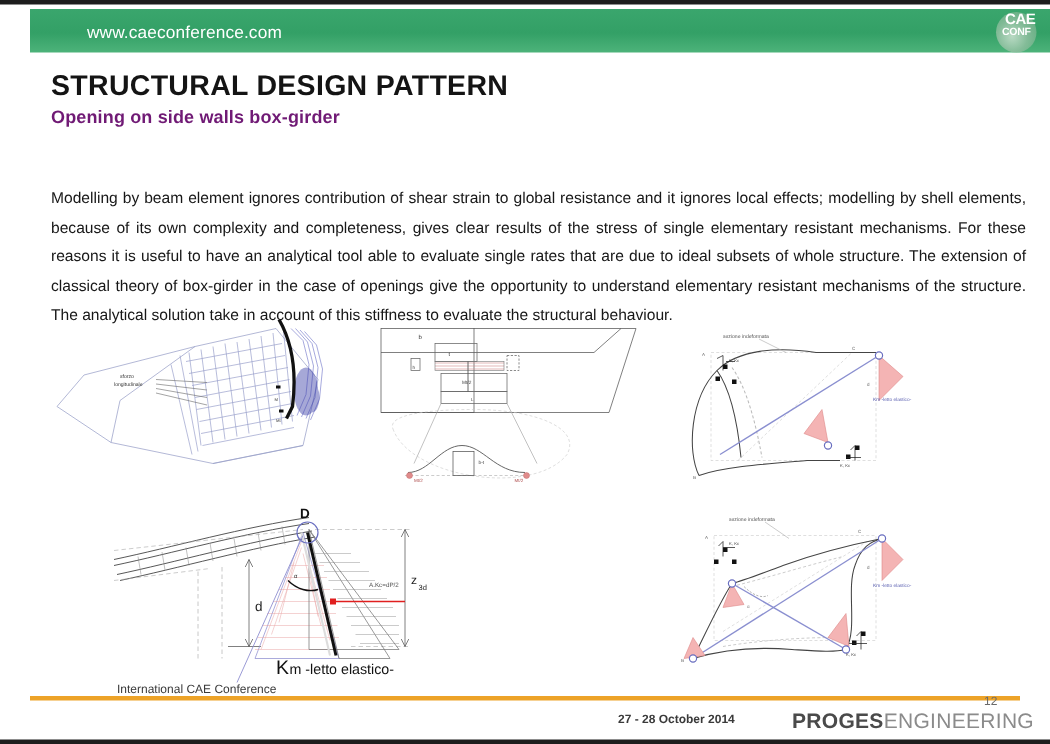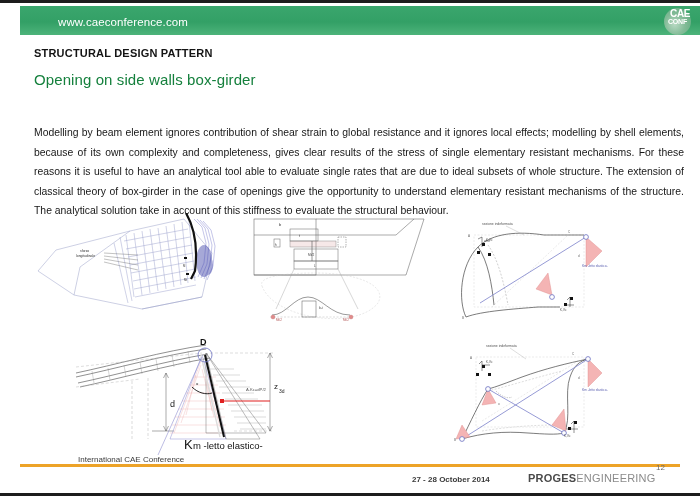--- a/index.html
+++ b/index.html
@@ -76,32 +76,32 @@
     color: #ffffff;
     line-height: 7px;
     letter-spacing: -0.2px;
   }
 
   
   .title-main {
     position: absolute;
     left: 34px;
     top: 44px;
-    font-size: 11px;
+    font-size: 19px;
     font-weight: bold;
     color: #141414;
     letter-spacing: 0.2px;
   }
   .title-sub {
     position: absolute;
     left: 34px;
     top: 68px;
-    font-size: 15px;
-    font-weight: normal;
-    color: #15803d;
+    font-size: 12px;
+    font-weight: bold;
+    color: #701a75;
     letter-spacing: 0.1px;
   }
 
   
   .body-text {
     position: absolute;
     left: 34px;
     top: 92px;
     width: 650px;
     font-size: 10.4px;
@@ -146,21 +146,21 @@
     left: 412px;
     top: 472px;
     font-size: 8px;
     color: #3a3a3a;
     font-weight: bold;
   }
   .footer-brand {
     position: absolute;
     left: 528px;
     top: 469px;
-    font-size: 11px;
+    font-size: 14px;
     color: #8b8b8b;
     letter-spacing: 0.2px;
     white-space: nowrap;
   }
   .footer-brand b {
     color: #4a4a4a;
     font-weight: bold;
   }
   .footer-page {
     position: absolute;

